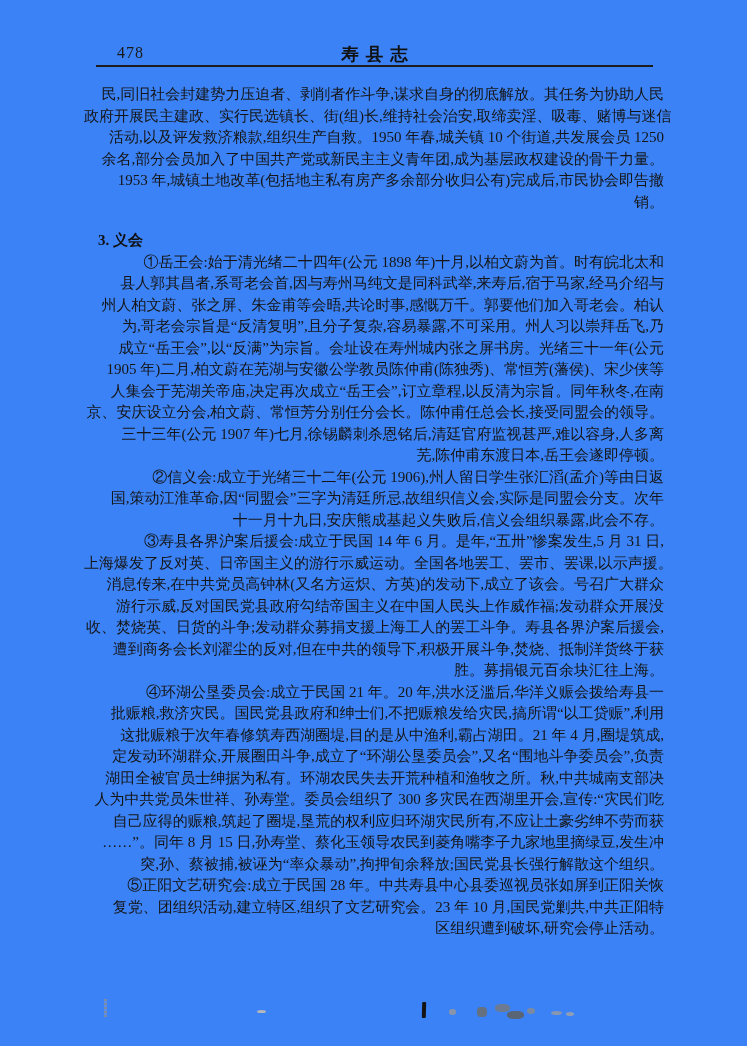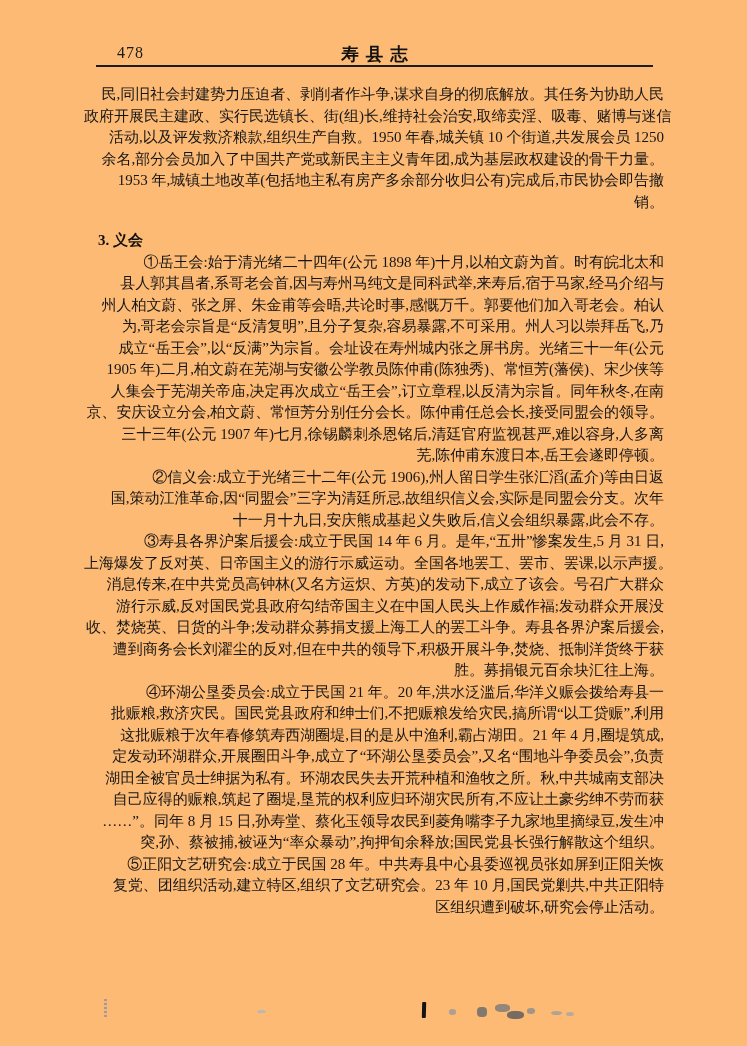--- a/index.html
+++ b/index.html
@@ -4,21 +4,21 @@
 <style>
   html, body { margin: 0; padding: 0; }
   body {
     width: 747px; height: 1046px;
     background: #ffffff;
     font-family: "Liberation Serif", "DejaVu Serif", serif;
     color: #141414;
     position: relative;
     overflow: hidden;
   }
-  .page { position: absolute; inset: 0; background: #fdba74; }
+  .page { position: absolute; inset: 0; background: #3b82f6; }
 
   
   .header { position: absolute; left: 96px; top: 42px; width: 557px; height: 22px; }
   .page-number {
     position: absolute; left: 21px; top: 2px;
     font-size: 16px; letter-spacing: 1px; color: #1a1a1a;
   }
   .book-title {
     position: absolute; left: 0; right: 0; top: 0;
     text-align: center; font-weight: bold; font-size: 17.5px;
@@ -116,20 +116,21 @@
         <div class="line">收、焚烧英、日货的斗争;发动群众募捐支援上海工人的罢工斗争。寿县各界沪案后援会,</div>
         <div class="line">遭到商务会长刘濯尘的反对,但在中共的领导下,积极开展斗争,焚烧、抵制洋货终于获</div>
         <div class="line">胜。募捐银元百余块汇往上海。</div>
       </div>
     <div>
         <div class="line line-first">④环湖公垦委员会:成立于民国 21 年。20 年,洪水泛滥后,华洋义赈会拨给寿县一</div>
         <div class="line">批赈粮,救济灾民。国民党县政府和绅士们,不把赈粮发给灾民,搞所谓“以工贷赈”,利用</div>
         <div class="line">这批赈粮于次年春修筑寿西湖圈堤,目的是从中渔利,霸占湖田。21 年 4 月,圈堤筑成,</div>
         <div class="line">定发动环湖群众,开展圈田斗争,成立了“环湖公垦委员会”,又名“围地斗争委员会”,负责</div>
         <div class="line">湖田全被官员士绅据为私有。环湖农民失去开荒种植和渔牧之所。秋,中共城南支部决</div>
+        <div class="line">人为中共党员朱世祥、孙寿堂。委员会组织了 300 多灾民在西湖里开会,宣传:“灾民们吃</div>
         <div class="line">自己应得的赈粮,筑起了圈堤,垦荒的权利应归环湖灾民所有,不应让土豪劣绅不劳而获</div>
         <div class="line">……”。同年 8 月 15 日,孙寿堂、蔡化玉领导农民到菱角嘴李子九家地里摘绿豆,发生冲</div>
         <div class="line">突,孙、蔡被捕,被诬为“率众暴动”,拘押旬余释放;国民党县长强行解散这个组织。</div>
       </div>
     <div>
         <div class="line line-first">⑤正阳文艺研究会:成立于民国 28 年。中共寿县中心县委巡视员张如屏到正阳关恢</div>
         <div class="line">复党、团组织活动,建立特区,组织了文艺研究会。23 年 10 月,国民党剿共,中共正阳特</div>
         <div class="line">区组织遭到破坏,研究会停止活动。</div>
       </div>
   </div>

